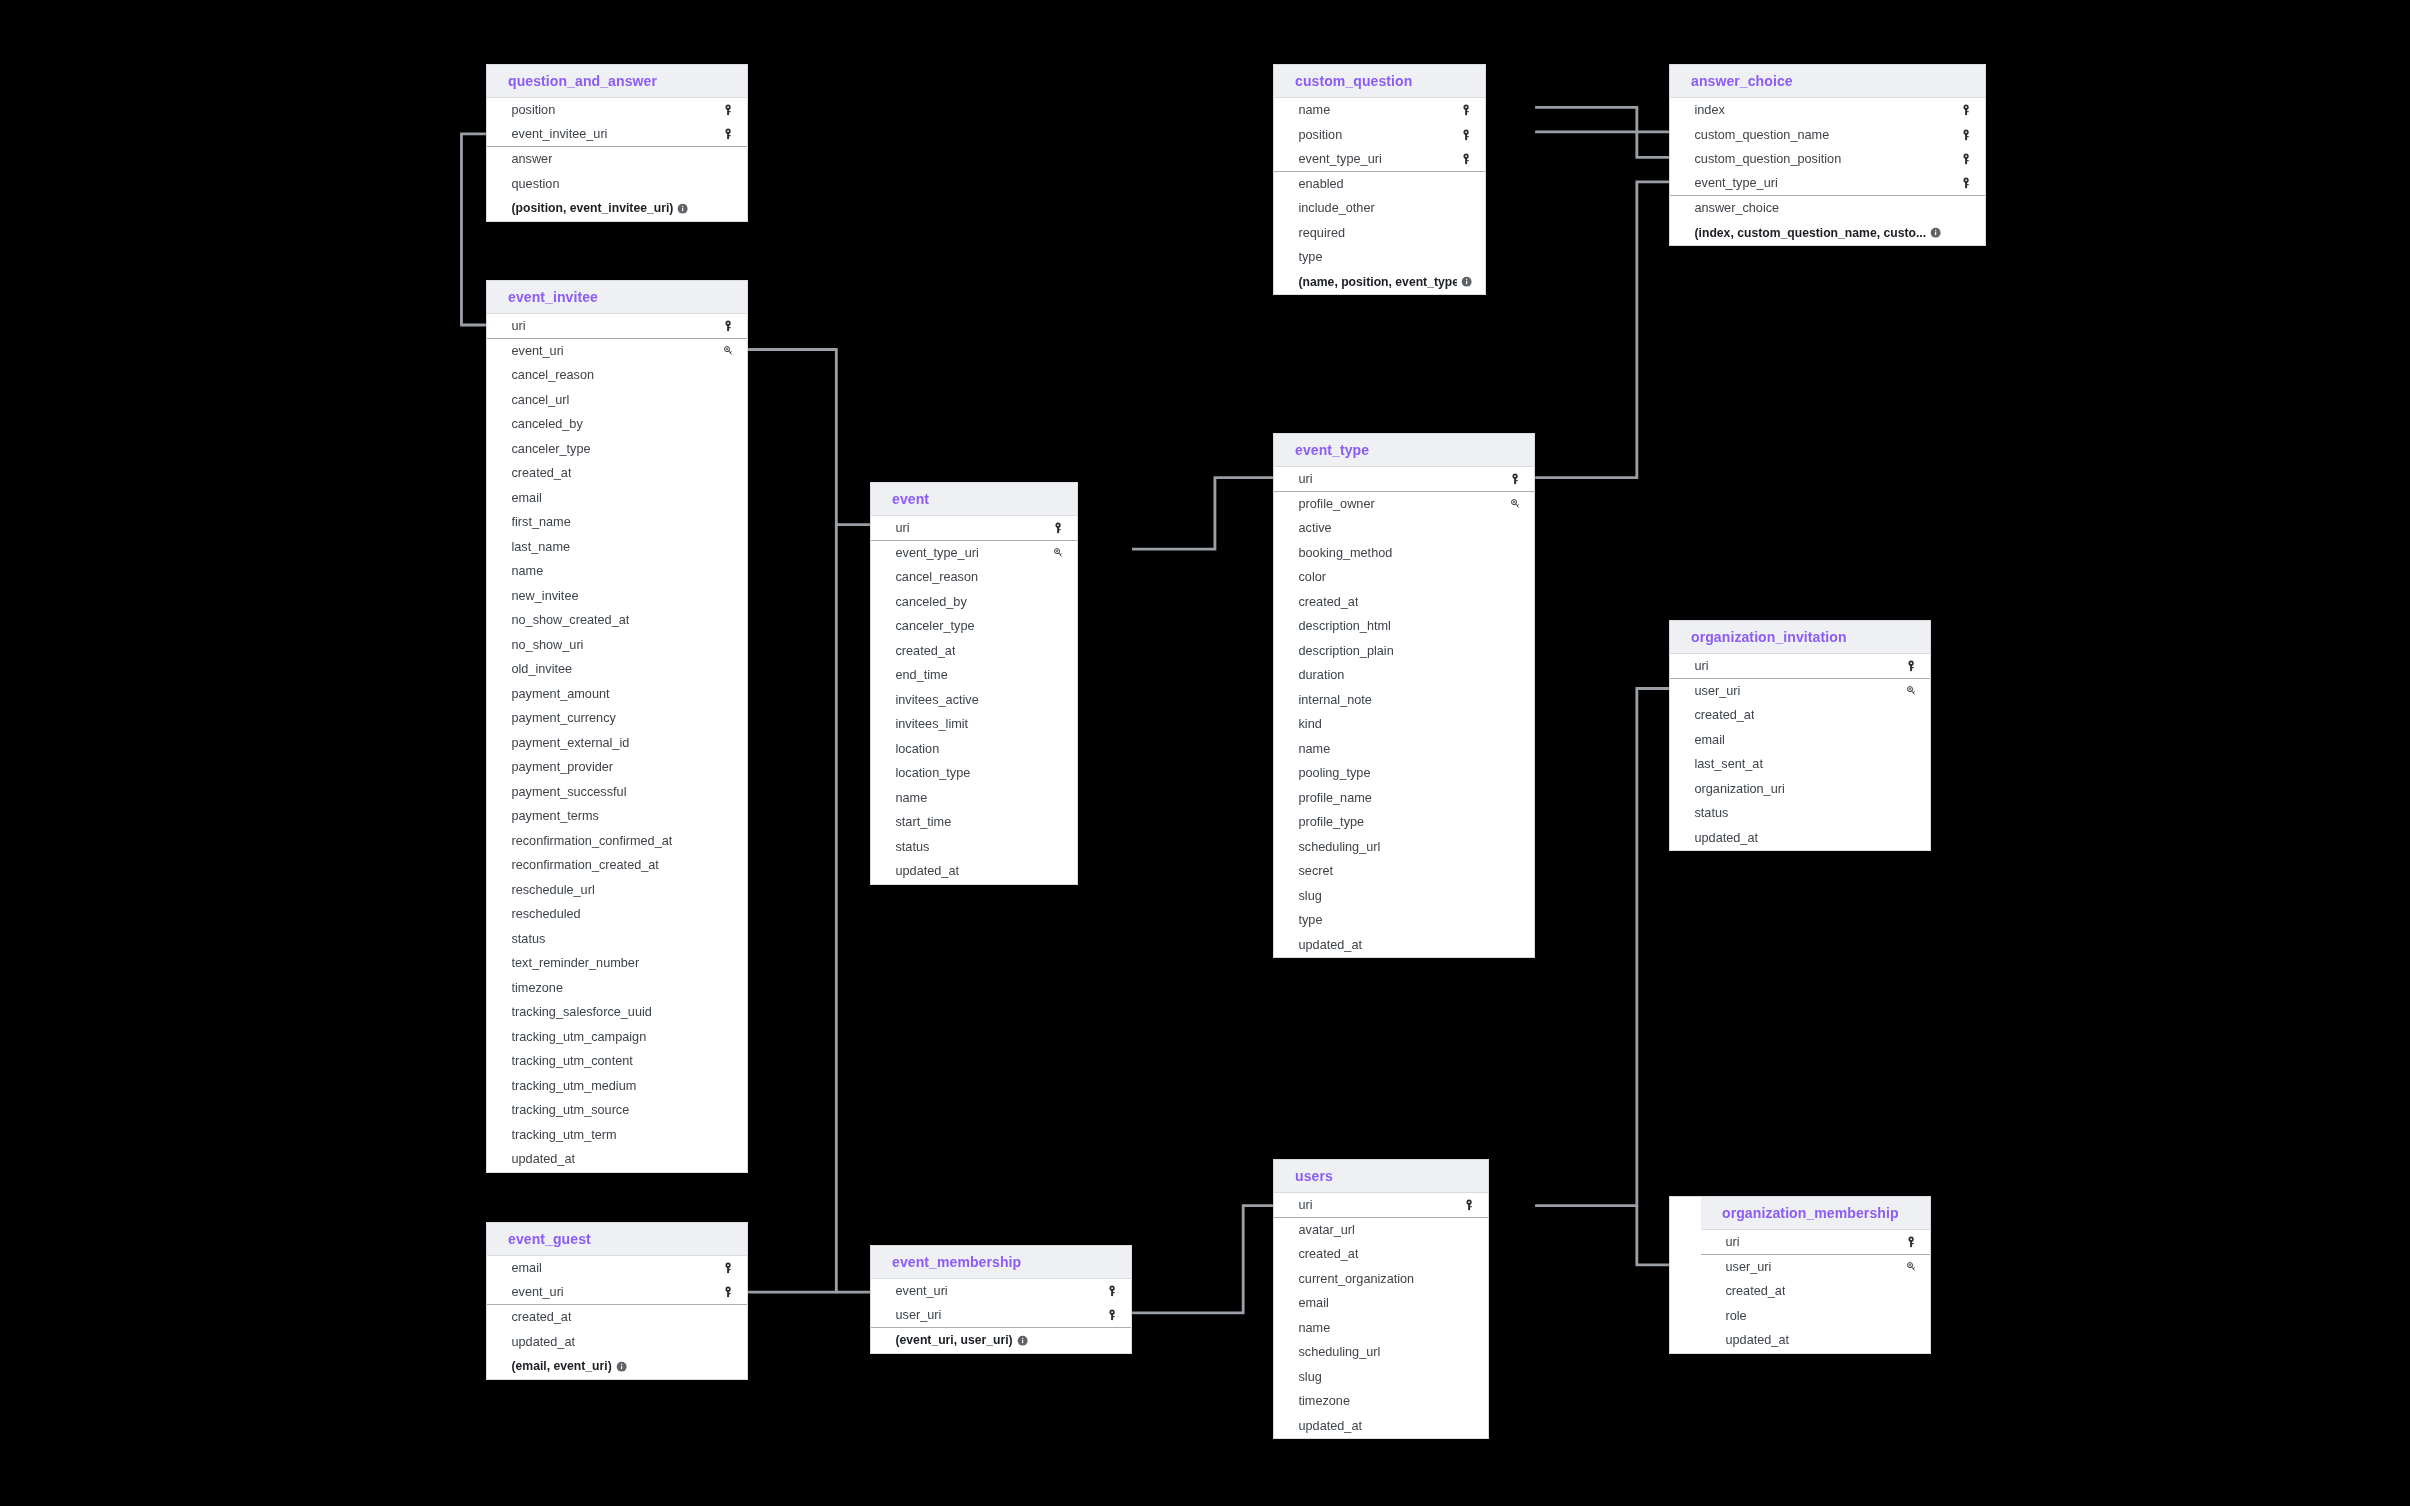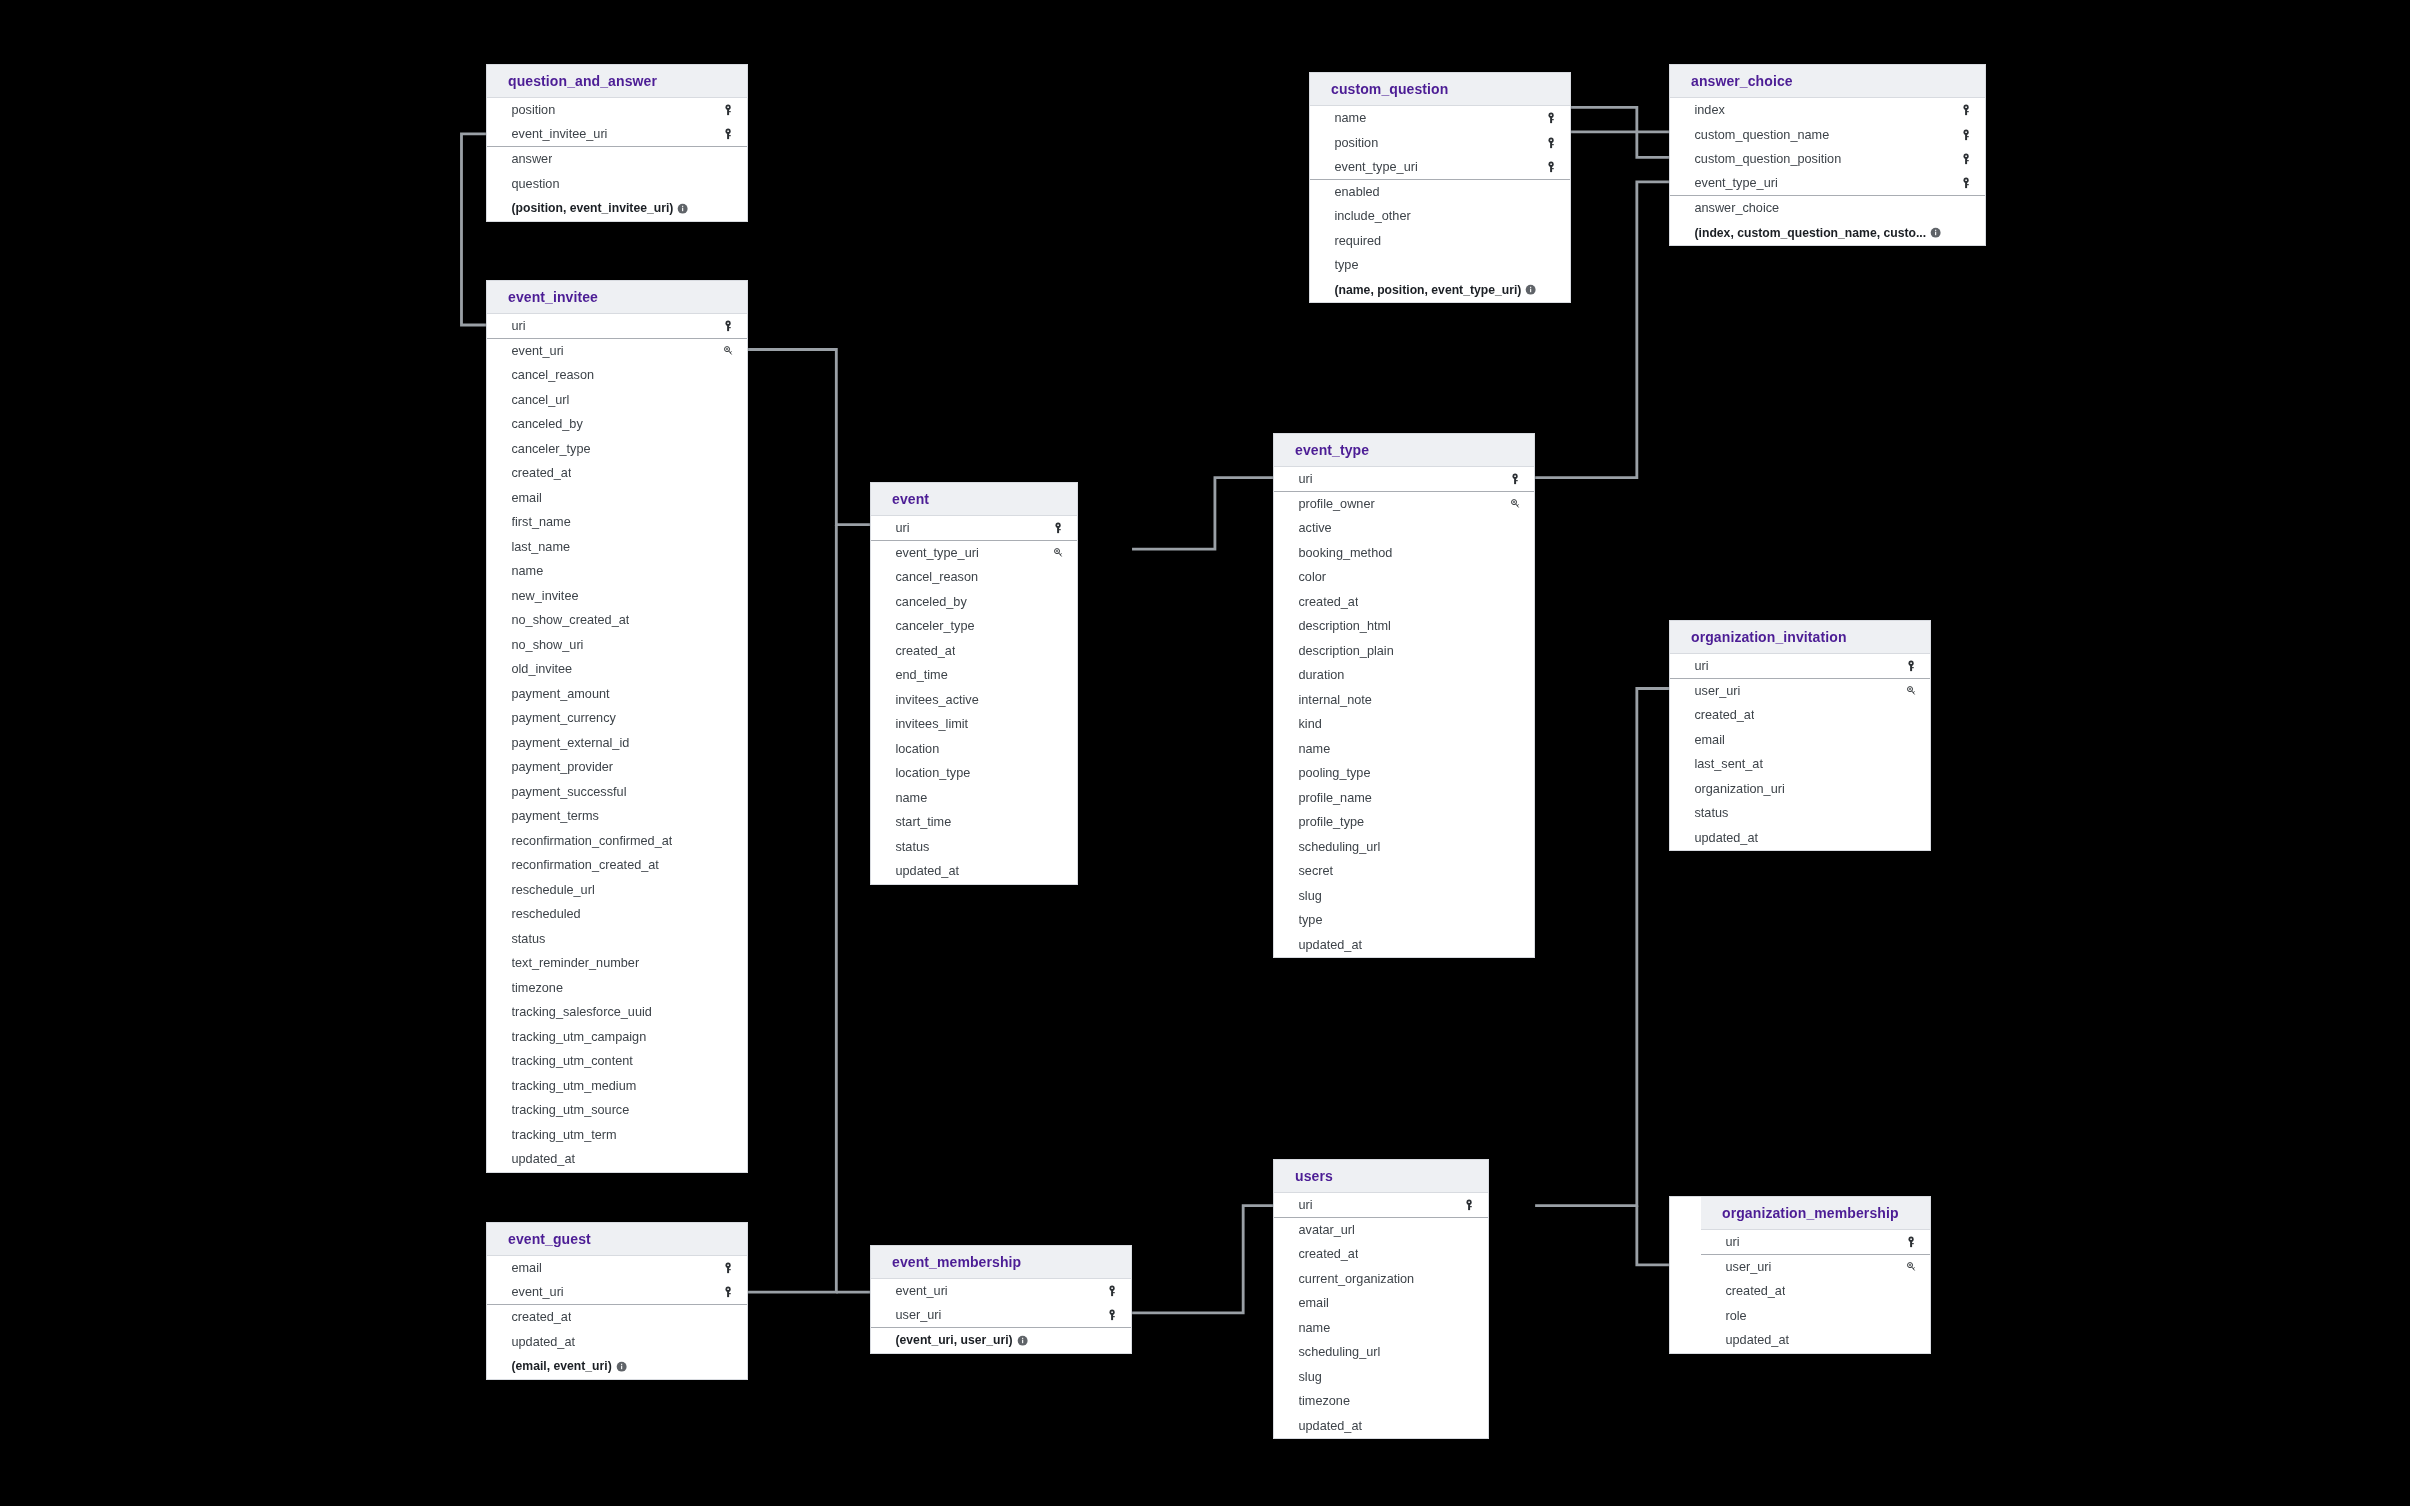--- a/index.html
+++ b/index.html
@@ -4,21 +4,21 @@
 <style>
   html,body{margin:0;padding:0;background:#000;}
   body{width:2411px;height:1507px;position:relative;overflow:hidden;
        font-family:"Liberation Sans","DejaVu Sans",sans-serif;}
   #canvas{position:absolute;left:0;top:0;width:2411px;height:1507px;}
   svg#wires{position:absolute;left:0;top:0;width:2411px;height:1507px;}
   .table{position:absolute;background:#fff;border:0.9px solid #d8dbe0;
          box-sizing:border-box;box-shadow:0 0.9px 1.9px rgba(0,0,0,.35);}
   .thead{background:#eef0f3;border-bottom:0.9px solid #d8dbe0;
          height:32px;display:flex;align-items:center;padding-left:21px;
-         font-size:14px;font-weight:bold;color:#4c1d95;letter-spacing:0.1px;}
+         font-size:14px;font-weight:bold;color:#8b5cf6;letter-spacing:0.1px;}
   .row{height:24.5px;display:flex;align-items:center;padding:0 13px 0 24.5px;
        font-size:12.7px;color:#3d4349;justify-content:space-between;
        box-sizing:border-box;}
   .pkdiv{border-bottom:0.9px solid #a9adb3;}
   .row .lbl{white-space:nowrap;overflow:hidden;}
   .row.composite{font-weight:bold;color:#1b1f24;font-size:12.2px;
        justify-content:flex-start;gap:4px;}
   .keyico{width:12.2px;height:12.2px;flex:0 0 12.2px;}
   .infoico{width:11.3px;height:11.3px;flex:0 0 11.3px;}
   .spacer{flex:0 0 12.2px;}
@@ -376,21 +376,21 @@
       </div>
       <div class="row composite">
         <span class="lbl">(event_uri, user_uri)</span>
         <svg class="infoico" viewBox="0 0 16 16">
           <circle cx="8" cy="8" r="7" fill="#5f6368"></circle>
           <rect x="7.2" y="6.6" width="1.6" height="5" fill="#fff"></rect>
           <rect x="7.2" y="3.9" width="1.6" height="1.7" fill="#fff"></rect>
         </svg>
       </div>
     </div>
-    <div class="table" style="left: 1273px; top: 72px; width: 262px; margin-left: 36px;">
+    <div class="table" style="left: 1273px; top: 64px; width: 213px;">
       <div class="thead">
         <span>custom_question</span>
       </div>
       <div class="row">
         <span class="lbl">name</span>
         <svg class="keyico" viewBox="0 0 16 16">
           <circle cx="8" cy="4.2" r="3.4" fill="#2b2f33"></circle>
           <rect x="6.7" y="6.3" width="2.6" height="8.3" fill="#2b2f33"></rect>
           <rect x="9.3" y="9.2" width="2.1" height="1.6" fill="#2b2f33"></rect>
           <circle cx="8" cy="4.2" r="1.15" fill="#fff"></circle>

